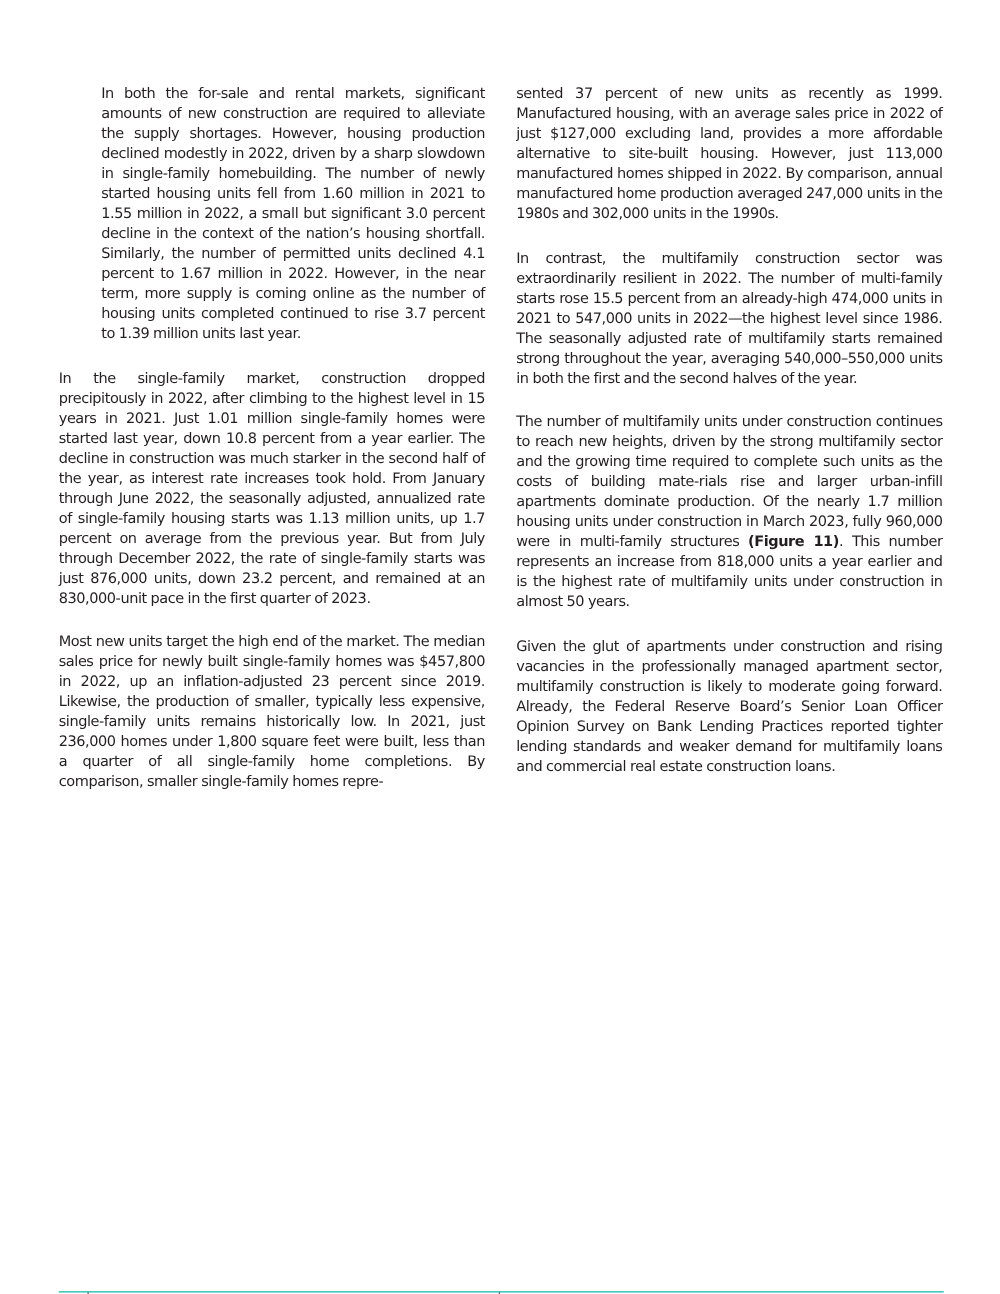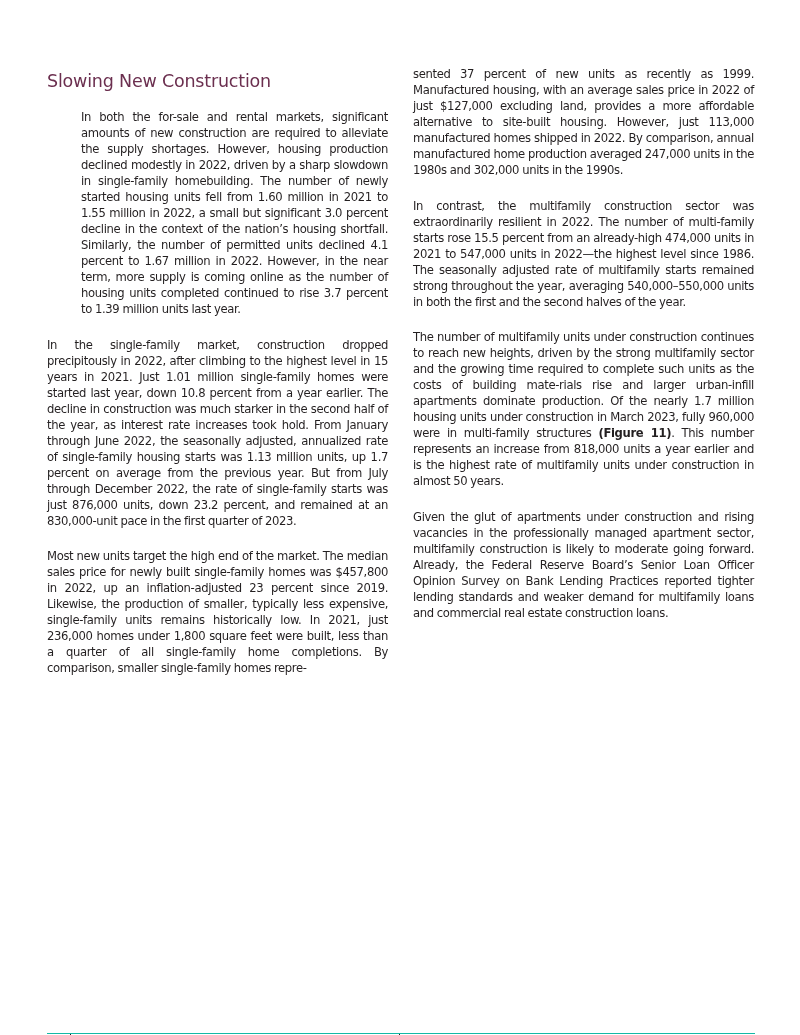--- a/index.html
+++ b/index.html
@@ -18,21 +18,20 @@
             border-top: 1px solid #14b8a6; }
   .footer .pg { position: absolute; left: 6px; top: 9px; font-size: 7px; letter-spacing: 0.6px; }
   .footer .vline { position: absolute; top: 0; width: 1px; height: 22px; background: #231f20; }
   .footer .t1 { position: absolute; left: 24px; width: 328px; top: 9px; font-size: 7px; text-align: center; letter-spacing: 0.9px; }
   .footer .t2 { position: absolute; left: 353px; width: 355px; top: 9px; font-size: 7px; text-align: center; letter-spacing: 0.9px; }
 </style>
 </head>
 <body>
 
 <div class="col col-left">
-  <h2>Slowing New Construction</h2>
   <p>In both the for-sale and rental markets, significant amounts of new construction are required to alleviate the supply shortages. However, housing production declined modestly in 2022, driven by a sharp slowdown in single-family homebuilding. The number of newly started housing units fell from 1.60 million in 2021 to 1.55 million in 2022, a small but significant 3.0 percent decline in the context of the nation’s housing shortfall. Similarly, the number of permitted units declined 4.1 percent to 1.67 million in 2022. However, in the near term, more supply is coming online as the number of housing units completed continued to rise 3.7 percent to 1.39 million units last year.</p>
   <p>In the single-family market, construction dropped precipitously in 2022, after climbing to the highest level in 15 years in 2021. Just 1.01 million single-family homes were started last year, down 10.8 percent from a year earlier. The decline in construction was much starker in the second half of the year, as interest rate increases took hold. From January through June 2022, the seasonally adjusted, annualized rate of single-family housing starts was 1.13 million units, up 1.7 percent on average from the previous year. But from July through December 2022, the rate of single-family starts was just 876,000 units, down 23.2 percent, and remained at an 830,000-unit pace in the first quarter of 2023.</p>
   <p>Most new units target the high end of the market. The median sales price for newly built single-family homes was $457,800 in 2022, up an inflation-adjusted 23 percent since 2019. Likewise, the production of smaller, typically less expensive, single-family units remains historically low. In 2021, just 236,000 homes under 1,800 square feet were built, less than a quarter of all single-family home completions. By comparison, smaller single-family homes repre-</p>
 </div>
 
 <div class="col col-right">
   <p>sented 37 percent of new units as recently as 1999. Manufactured housing, with an average sales price in 2022 of just $127,000 excluding land, provides a more affordable alternative to site-built housing. However, just 113,000 manufactured homes shipped in 2022. By comparison, annual manufactured home production averaged 247,000 units in the 1980s and 302,000 units in the 1990s.</p>
   <p>In contrast, the multifamily construction sector was extraordinarily resilient in 2022. The number of multi-family starts rose 15.5 percent from an already-high 474,000 units in 2021 to 547,000 units in 2022—the highest level since 1986. The seasonally adjusted rate of multifamily starts remained strong throughout the year, averaging 540,000–550,000 units in both the first and the second halves of the year.</p>
   <p><span>The number of multifamily units under construction continues to reach new heights, driven by the strong multifamily sector and the growing time required to complete such units as the costs of building mate-rials rise and larger urban-infill apartments dominate production. Of the nearly 1.7 million housing units under construction in March 2023, fully 960,000 were in multi-family structures </span><b>(Figure 11)</b><span>. This number represents an increase from 818,000 units a year earlier and is the highest rate of multifamily units under construction in almost 50 years.</span></p>
   <p>Given the glut of apartments under construction and rising vacancies in the professionally managed apartment sector, multifamily construction is likely to moderate going forward. Already, the Federal Reserve Board’s Senior Loan Officer Opinion Survey on Bank Lending Practices reported tighter lending standards and weaker demand for multifamily loans and commercial real estate construction loans.</p>

